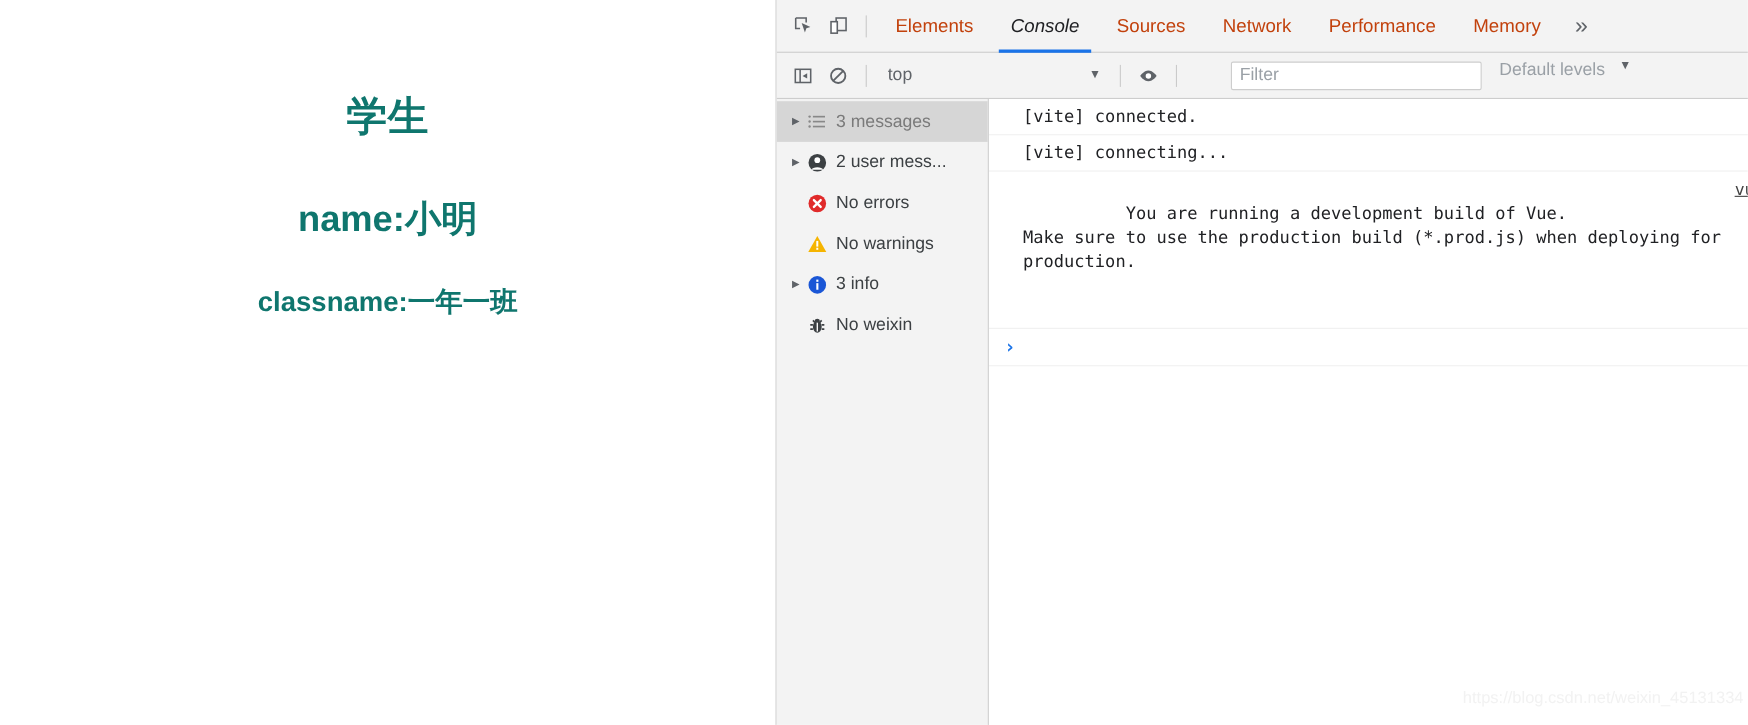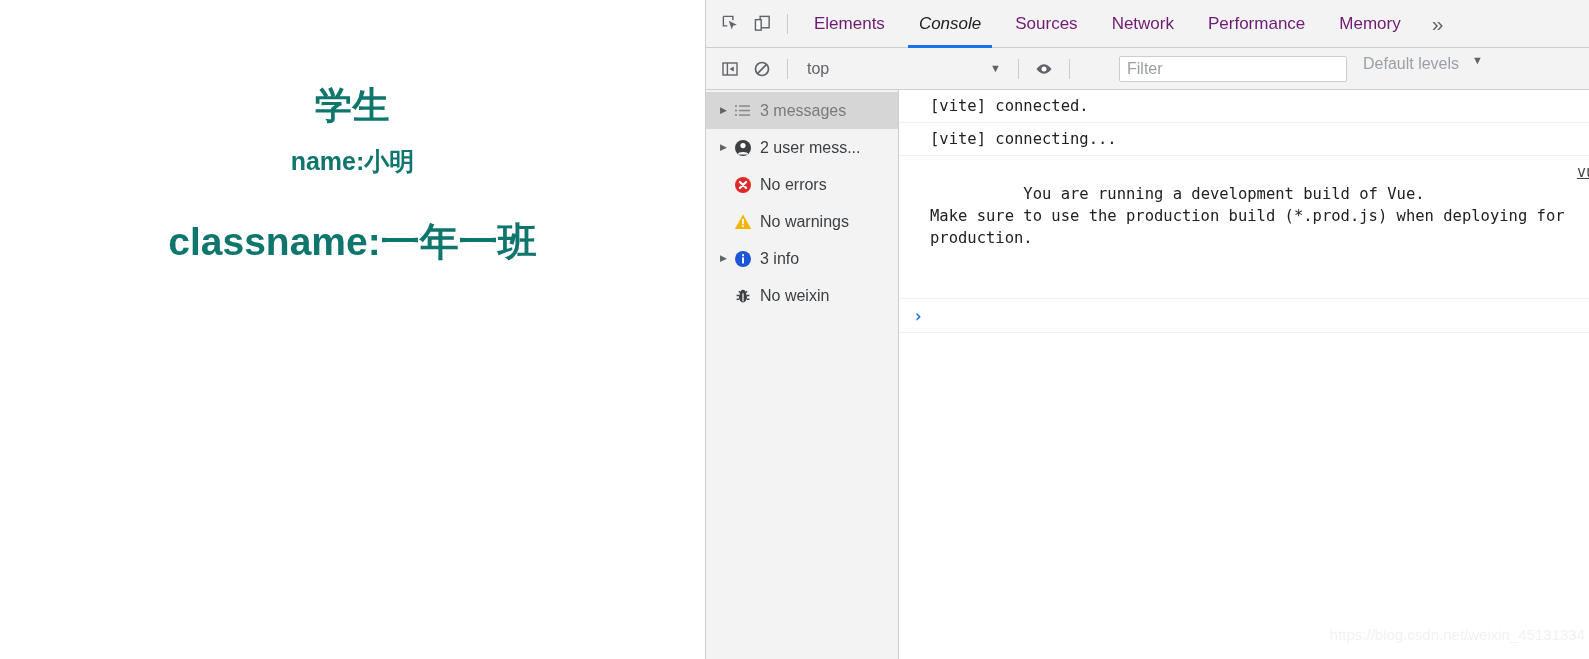--- a/index.html
+++ b/index.html
@@ -35,26 +35,26 @@
     color: #0f766e;
     font-weight: bold;
   }
   .page-h1 {
     font-size: 37px;
     line-height: 1;
     margin: 75px 0 0 0;
     letter-spacing: 0.5px;
   }
   .page-h2 {
+    font-size: 33px;
+    line-height: 1;
+    margin: 58px 0 0 0;
+  }
+  .page-h3 {
     font-size: 25px;
-    line-height: 1;
-    margin: 25px 0 0 0;
-  }
-  .page-h3 {
-    font-size: 39px;
     line-height: 1;
     margin: 48px 0 4px 0;
   }
 
   
   .devtools {
     flex: 1 1 auto;
     height: 659px;
     background: #ffffff;
     display: flex;
@@ -91,21 +91,21 @@
     background: #cacaca;
     margin: 0 9px;
     flex: 0 0 1px;
   }
   .tab {
     height: 48px;
     display: flex;
     align-items: center;
     padding: 0 17px;
     font-size: 17px;
-    color: #701a75;
+    color: #c2410c;
     cursor: pointer;
     position: relative;
     white-space: nowrap;
   }
   .tab.active { color: #202124; font-style: italic; }
   .tab.active::after {
     content: "";
     position: absolute;
     left: 6px;
     right: 6px;

